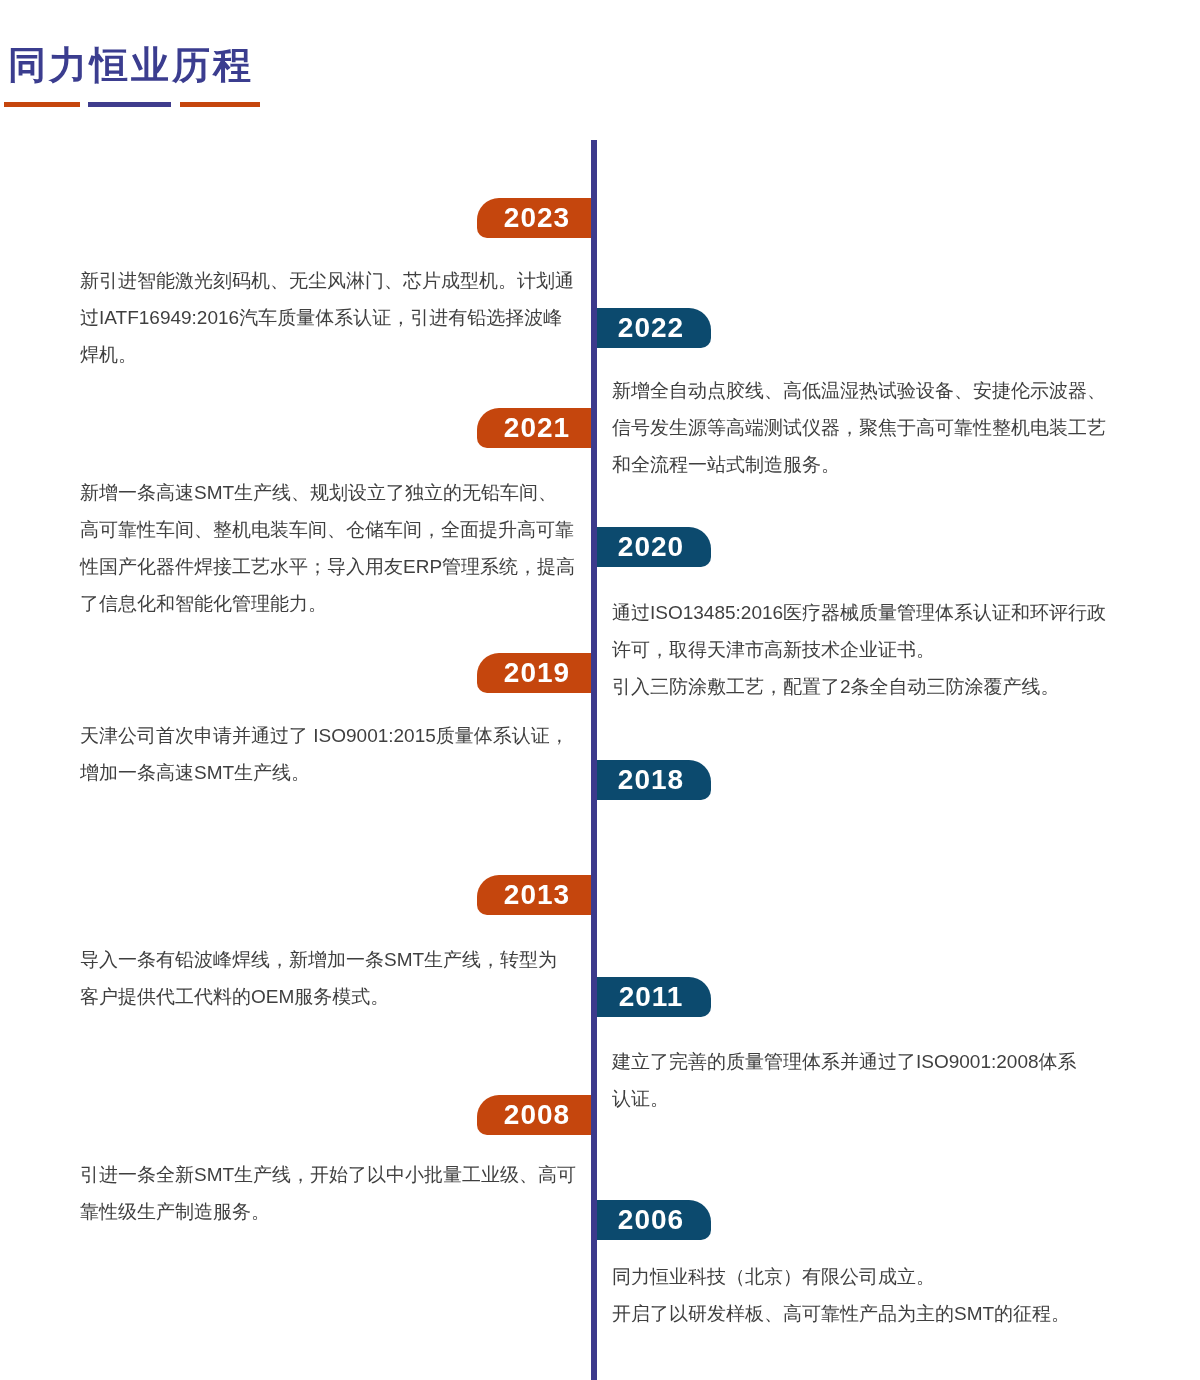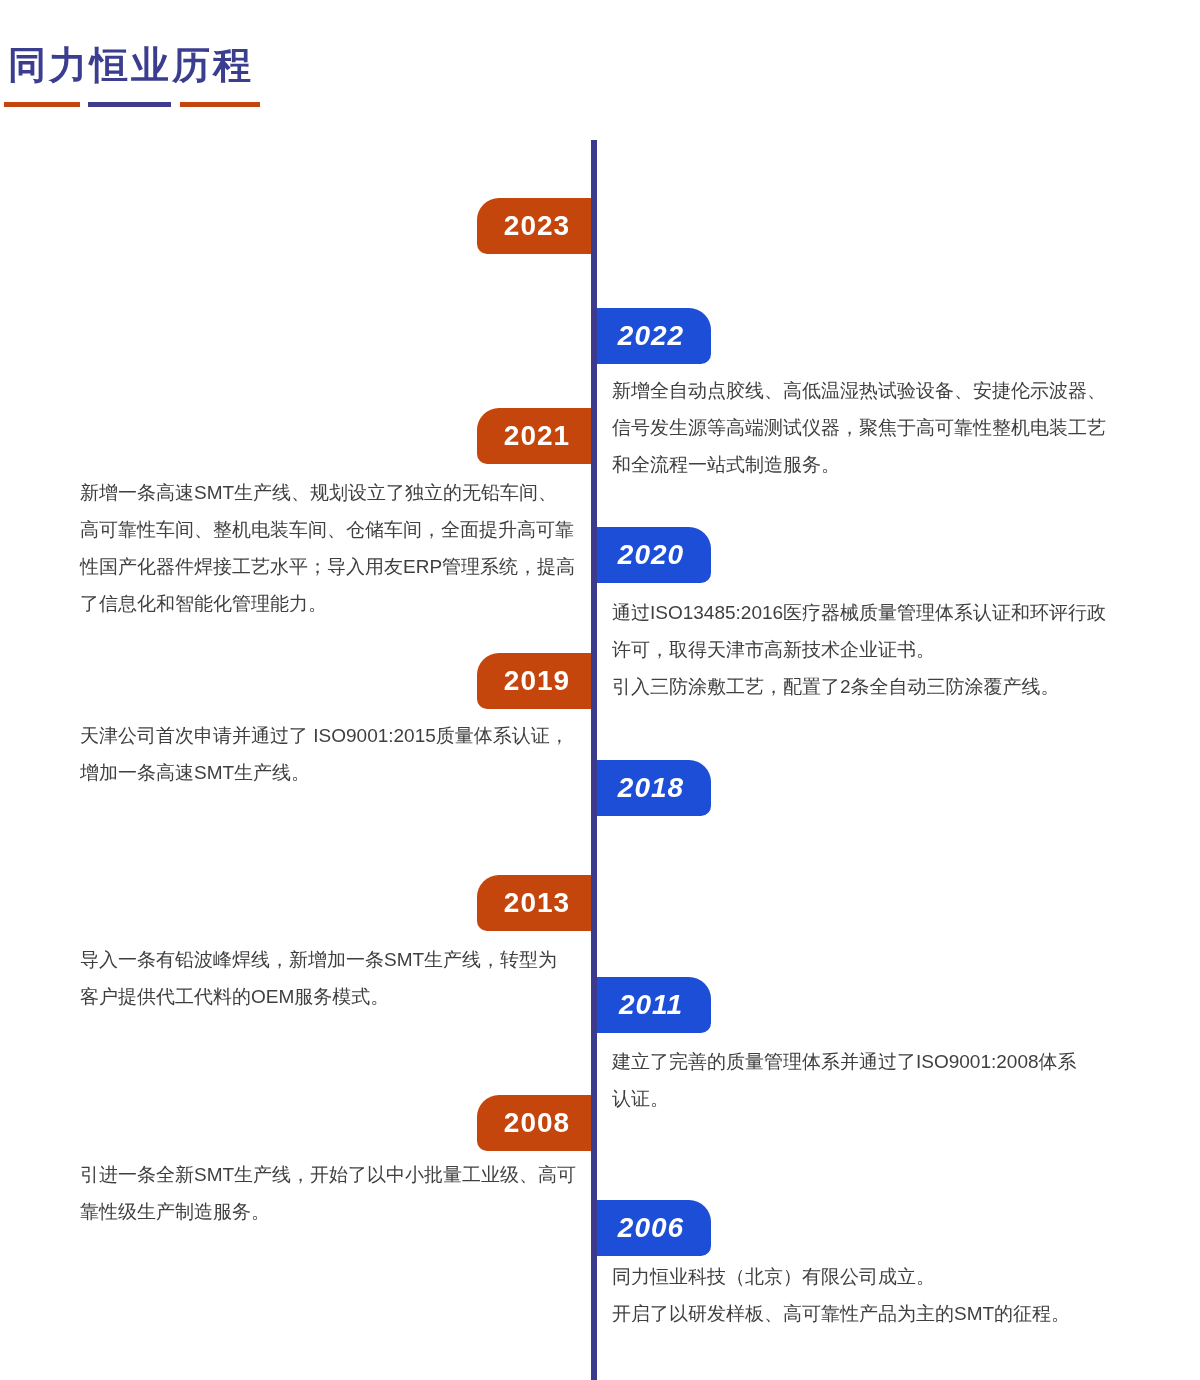--- a/index.html
+++ b/index.html
@@ -41,40 +41,39 @@
     top: 120px;
     width: 6px;
     height: 1248px;
     background: #3c3a8c;
     z-index: 5;
   }
 
   .year-label {
     position: absolute;
     width: 120px;
-    height: 56px;
+    height: 40px;
     display: flex;
     align-items: center;
     justify-content: center;
     color: #ffffff;
     font-size: 28px;
     font-weight: bold;
     letter-spacing: 1px;
     z-index: 2;
   }
   .year-label.left {
     right: 603px; 
     background: #c5460d;
     border-radius: 22px 0 0 10px;
   }
   .year-label.right {
     left: 591px;
-    background: #1d4ed8;
+    background: #0c4a6e;
     border-radius: 0 22px 10px 0;
-    font-style: italic;
   }
 
   .event-text {
     position: absolute;
     font-size: 19px;
     line-height: 37px;
     color: #3f3f3f;
     white-space: pre-line;
     z-index: 1;
   }
@@ -87,20 +86,23 @@
 <div class="page">
 
   <div class="page-title">同力恒业历程</div>
   <div class="title-bar b1"></div>
   <div class="title-bar b2"></div>
   <div class="title-bar b3"></div>
 
   <div class="timeline-line"></div>
 
   <div class="year-label left" style="top:178px">2023</div>
+  <div class="event-text left" style="top:242px">新引进智能激光刻码机、无尘风淋门、芯片成型机。计划通
+过IATF16949:2016汽车质量体系认证，引进有铅选择波峰
+焊机。</div>
 
   <div class="year-label right" style="top:288px">2022</div>
   <div class="event-text right" style="top:352px">新增全自动点胶线、高低温湿热试验设备、安捷伦示波器、
 信号发生源等高端测试仪器，聚焦于高可靠性整机电装工艺
 和全流程一站式制造服务。</div>
 
   <div class="year-label left" style="top:388px">2021</div>
   <div class="event-text left" style="top:454px">新增一条高速SMT生产线、规划设立了独立的无铅车间、
 高可靠性车间、整机电装车间、仓储车间，全面提升高可靠
 性国产化器件焊接工艺水平；导入用友ERP管理系统，提高

